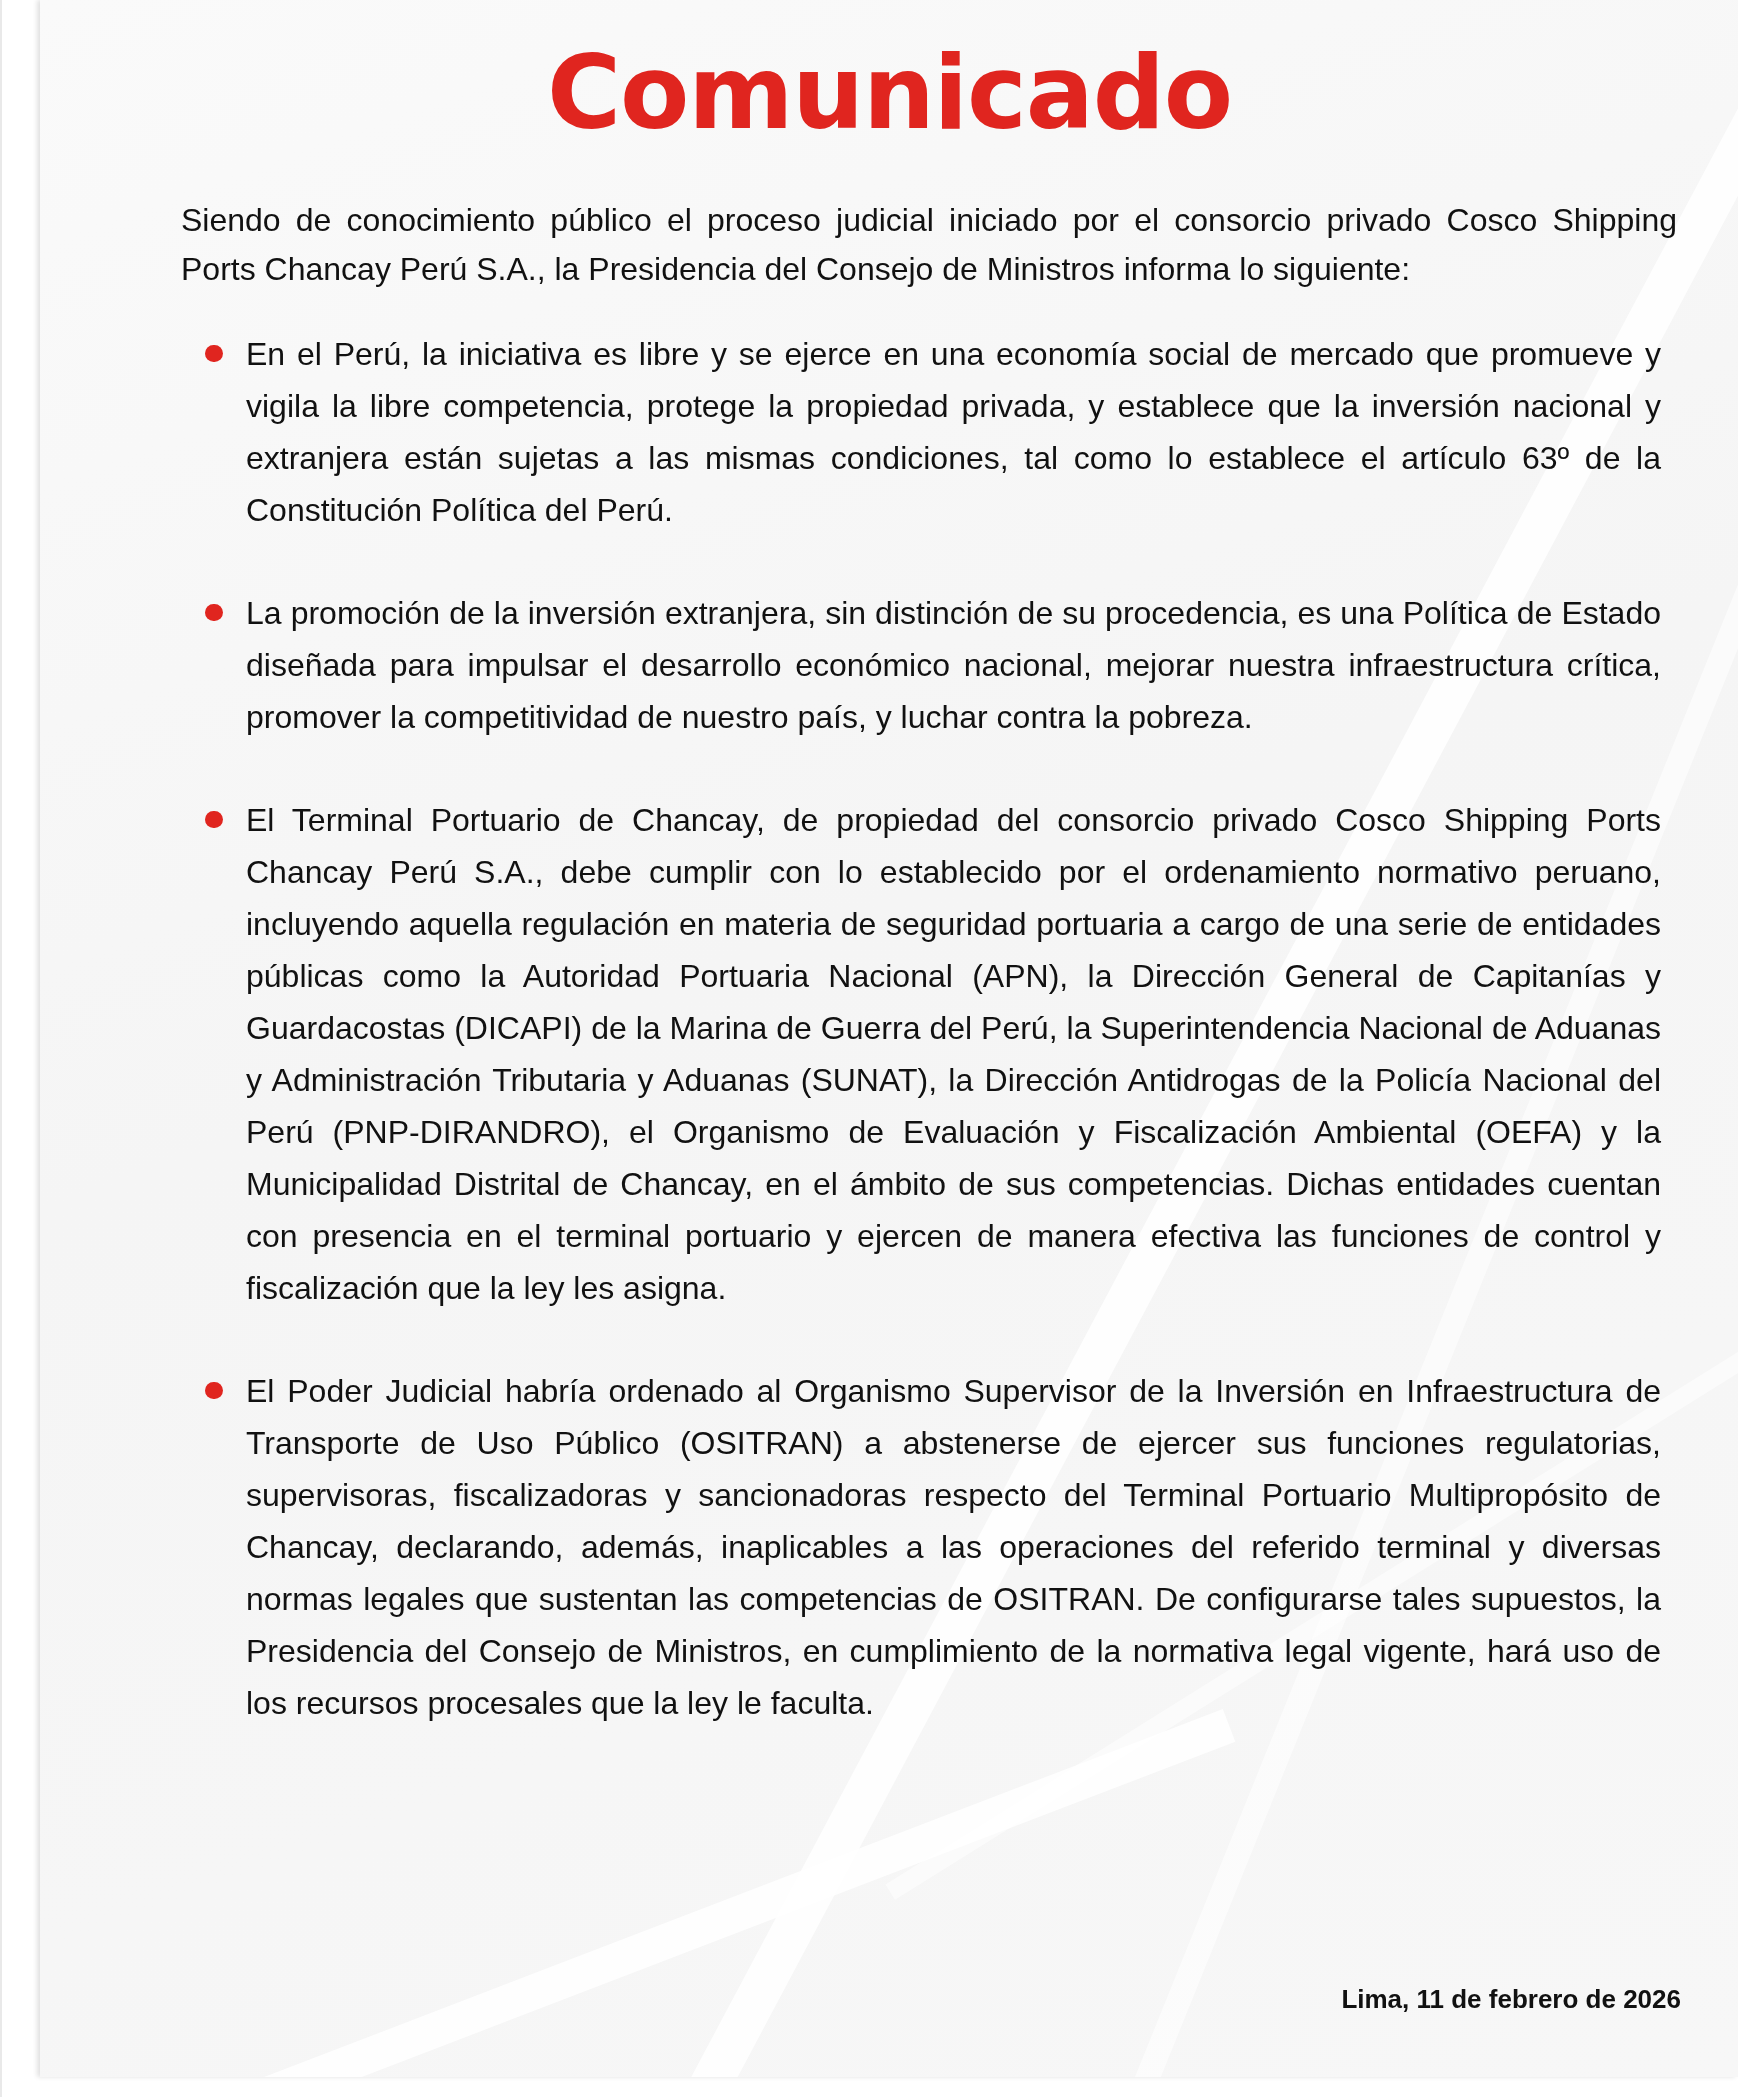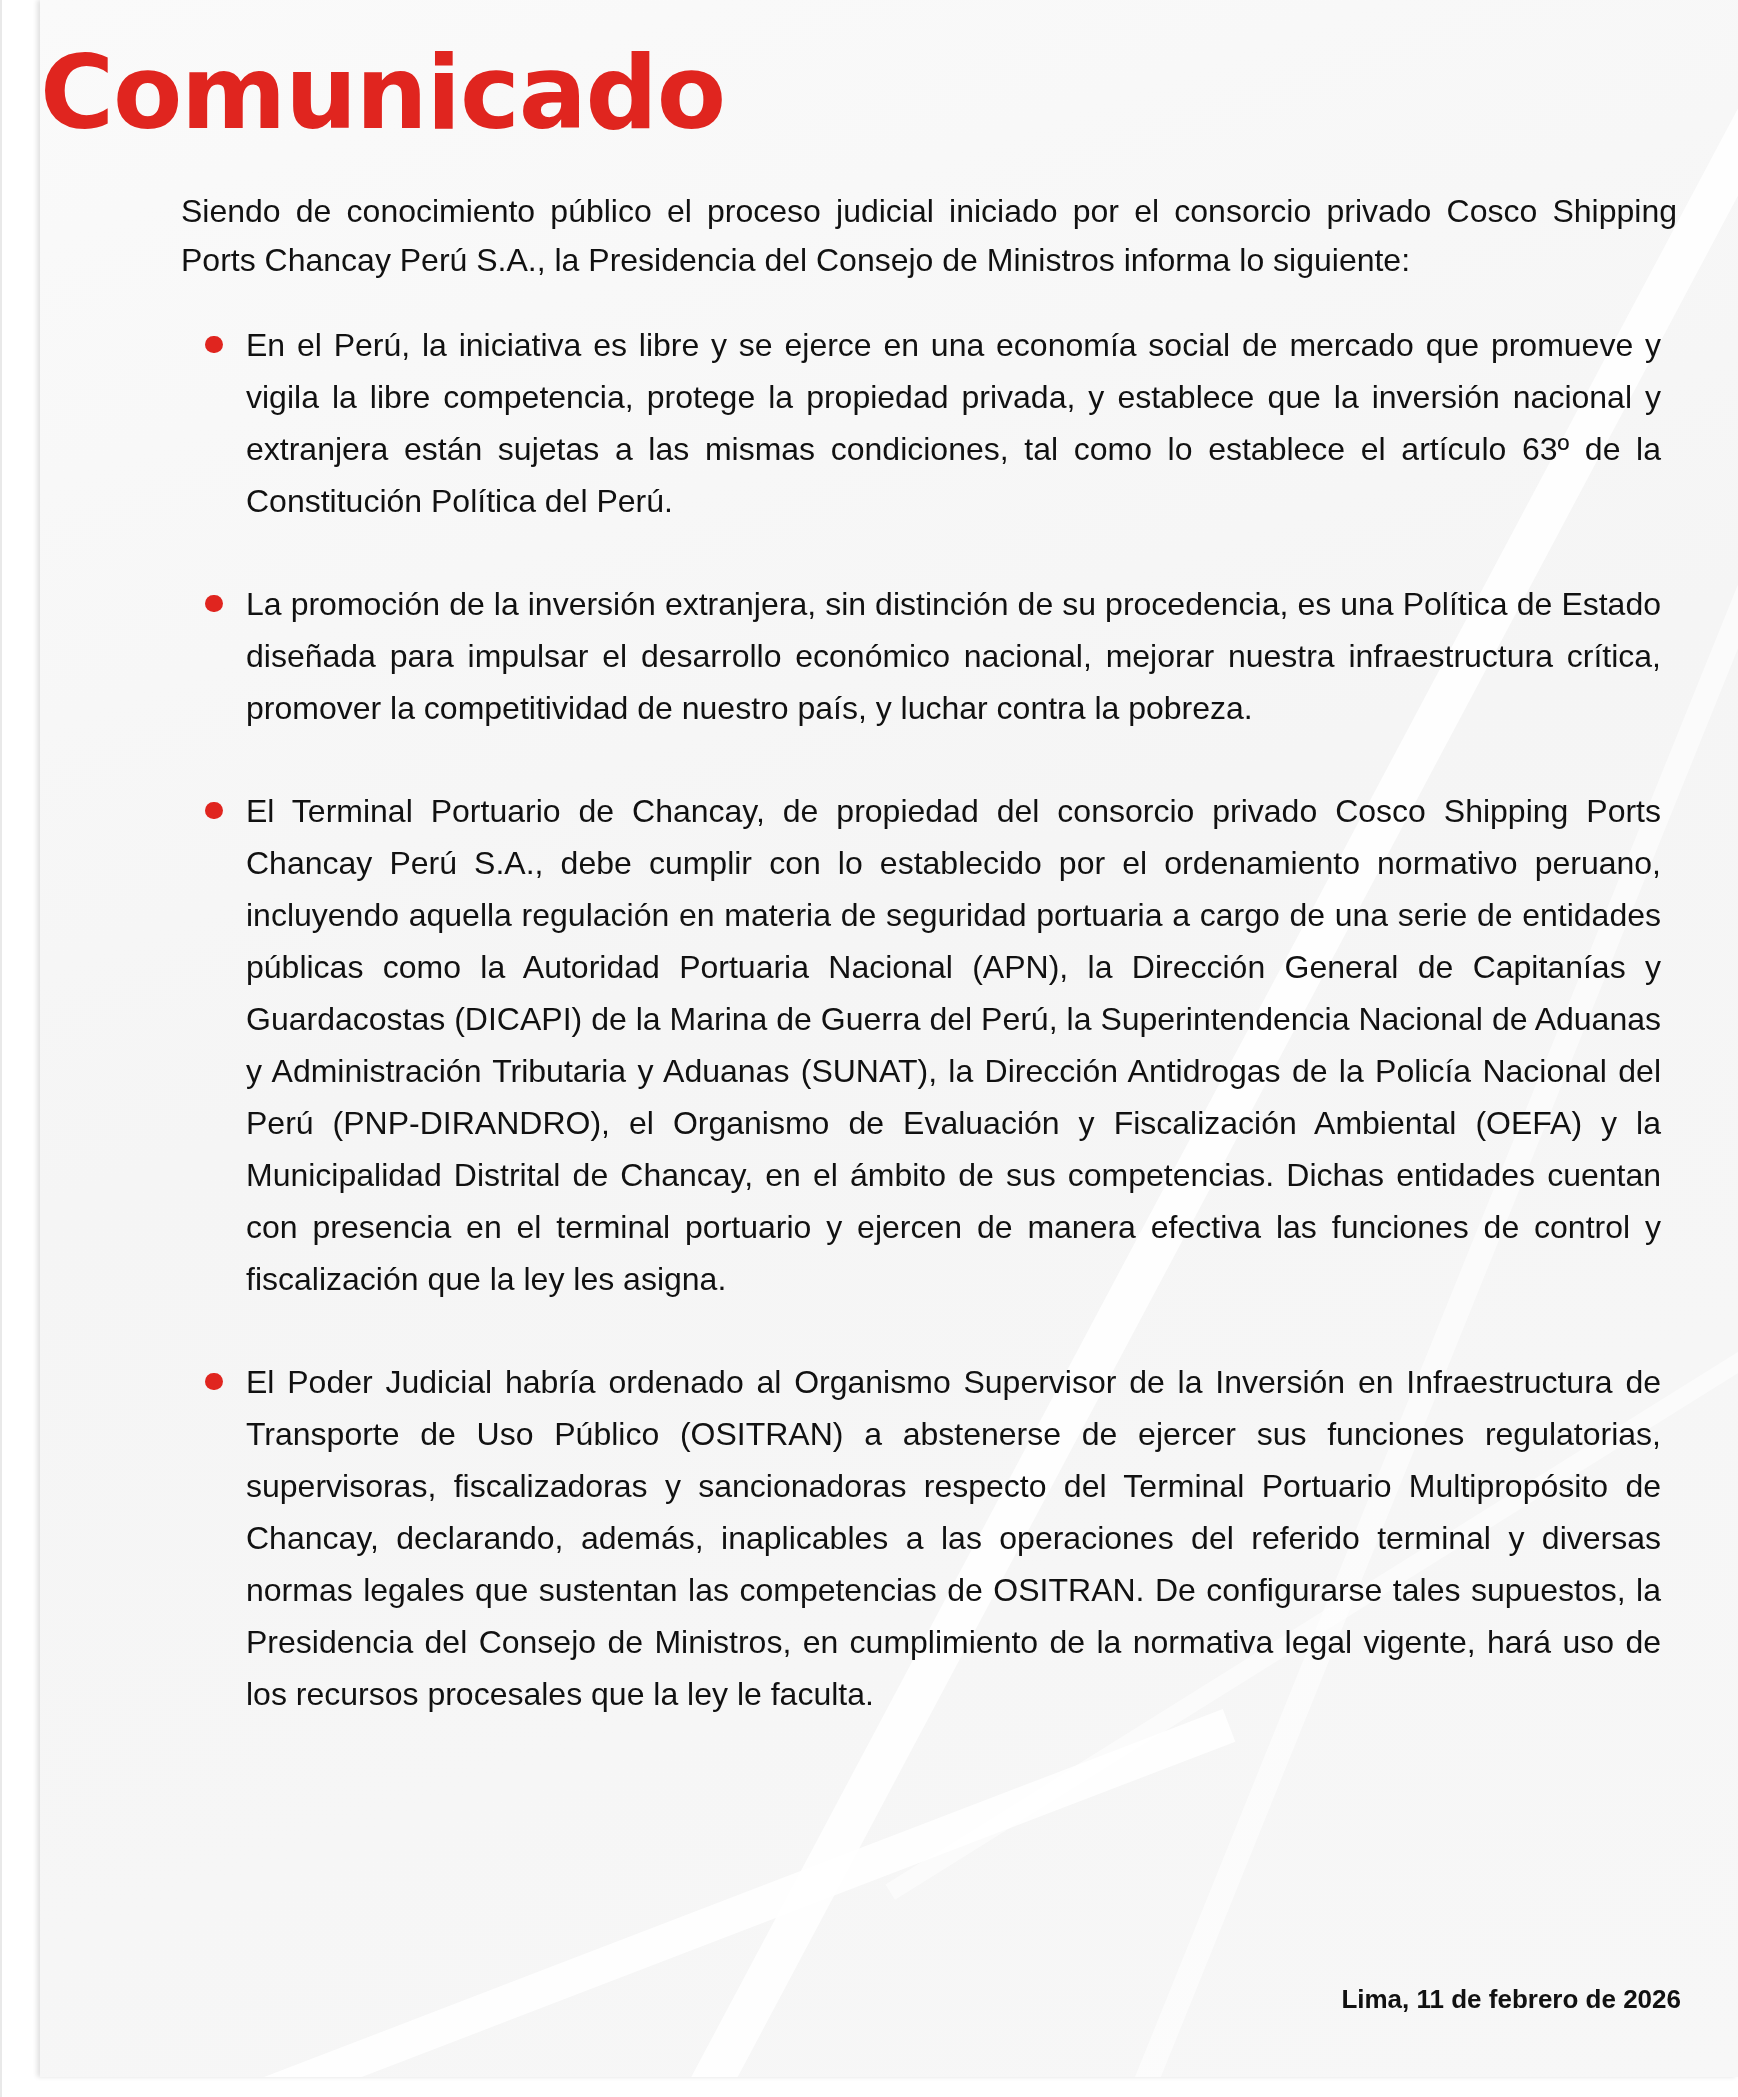--- a/index.html
+++ b/index.html
@@ -55,34 +55,35 @@
     .swoosh-4 {
       width: 1884px; height: 17.7px;
       left: 707px; top: 1384px;
       transform: rotate(-32deg);
       opacity: 0.55;
     }
     .title {
       position: absolute;
       left: 0; right: 0;
       top: 31px;
+      text-align: center;
       color: #e0251f;
       font-family: "DejaVu Sans", sans-serif;
       font-weight: bold;
       font-size: 101px;
       line-height: 124px;
       letter-spacing: -1.2px;
       margin: 0;
       padding-left: 40px;
     }
     .content {
       position: absolute;
       left: 181px;
       width: 1496px;
-      top: 187px;
+      top: 196px;
       color: #111111;
       font-family: "Liberation Sans", sans-serif;
       font-size: 32px;
     }
     .intro {
       margin: 0;
       text-align: justify;
       line-height: 49px;
     }
     .bullets {

